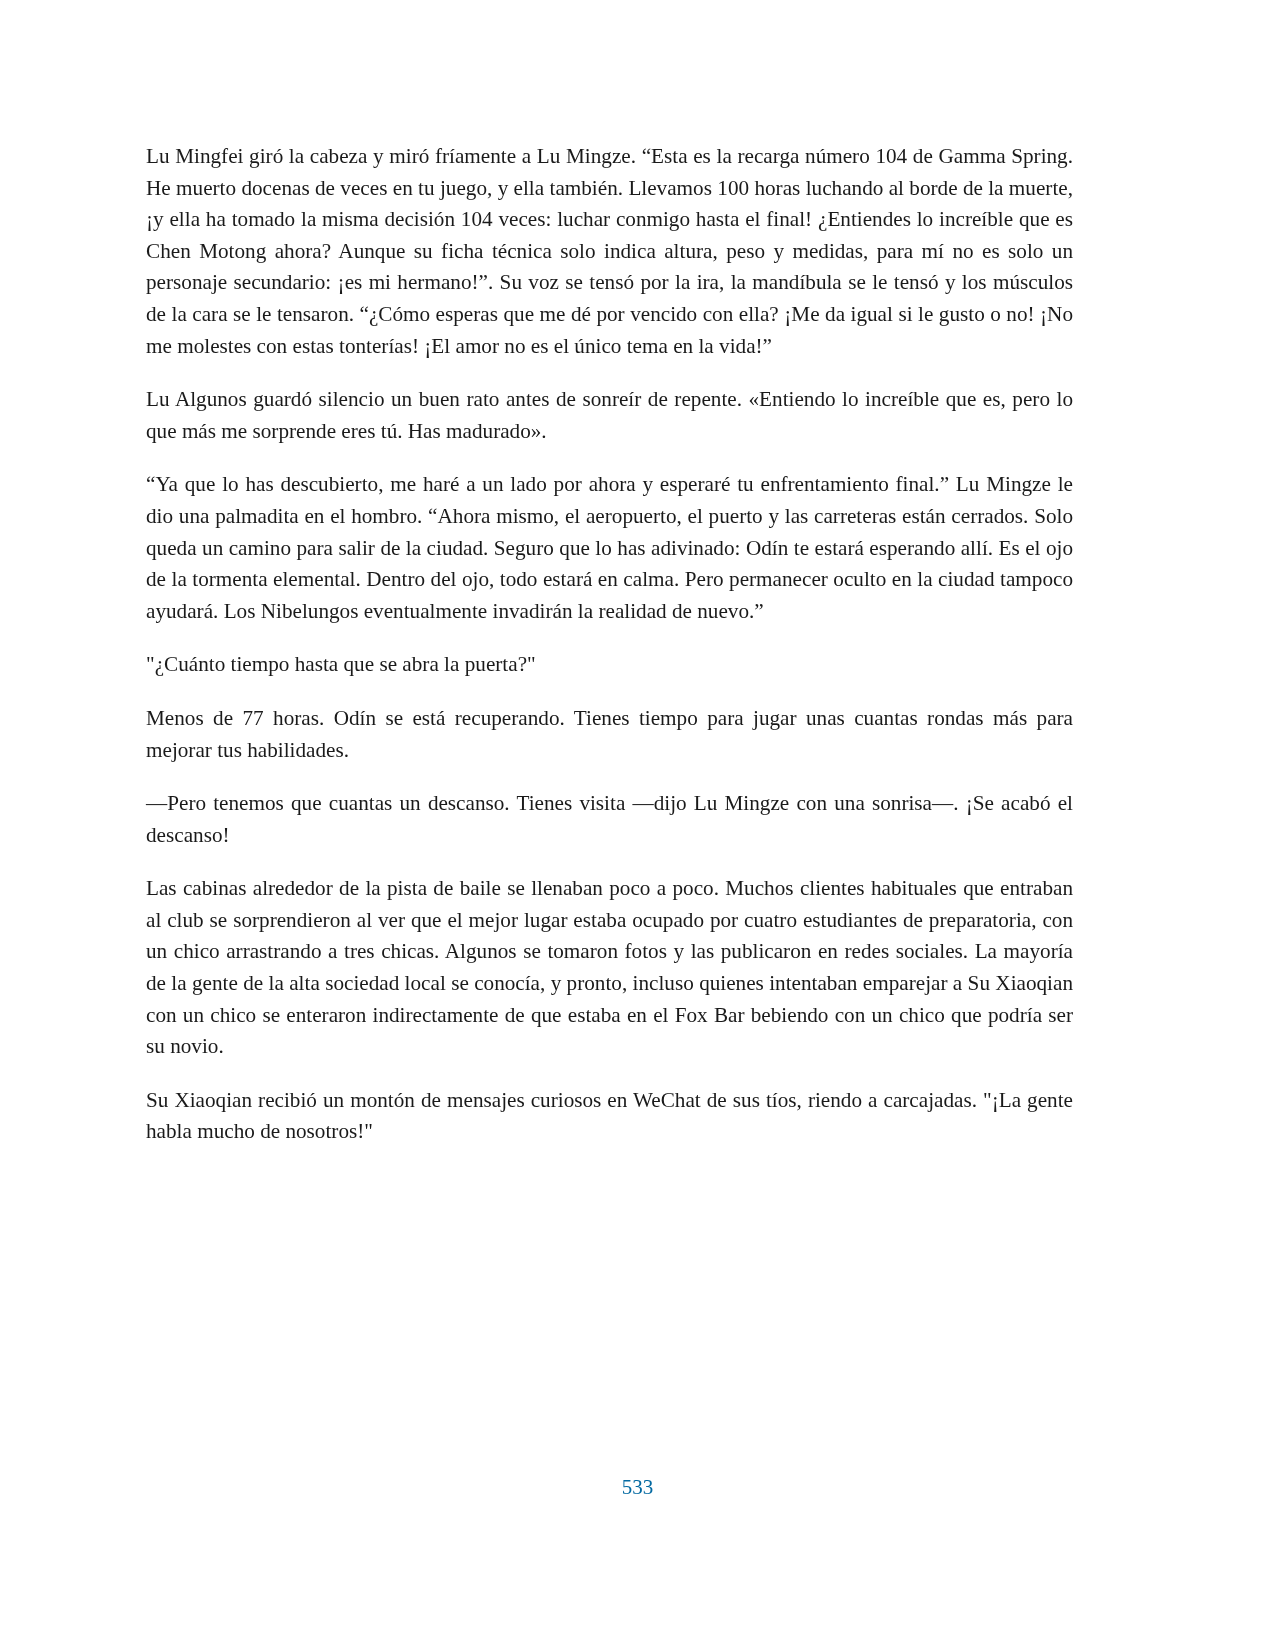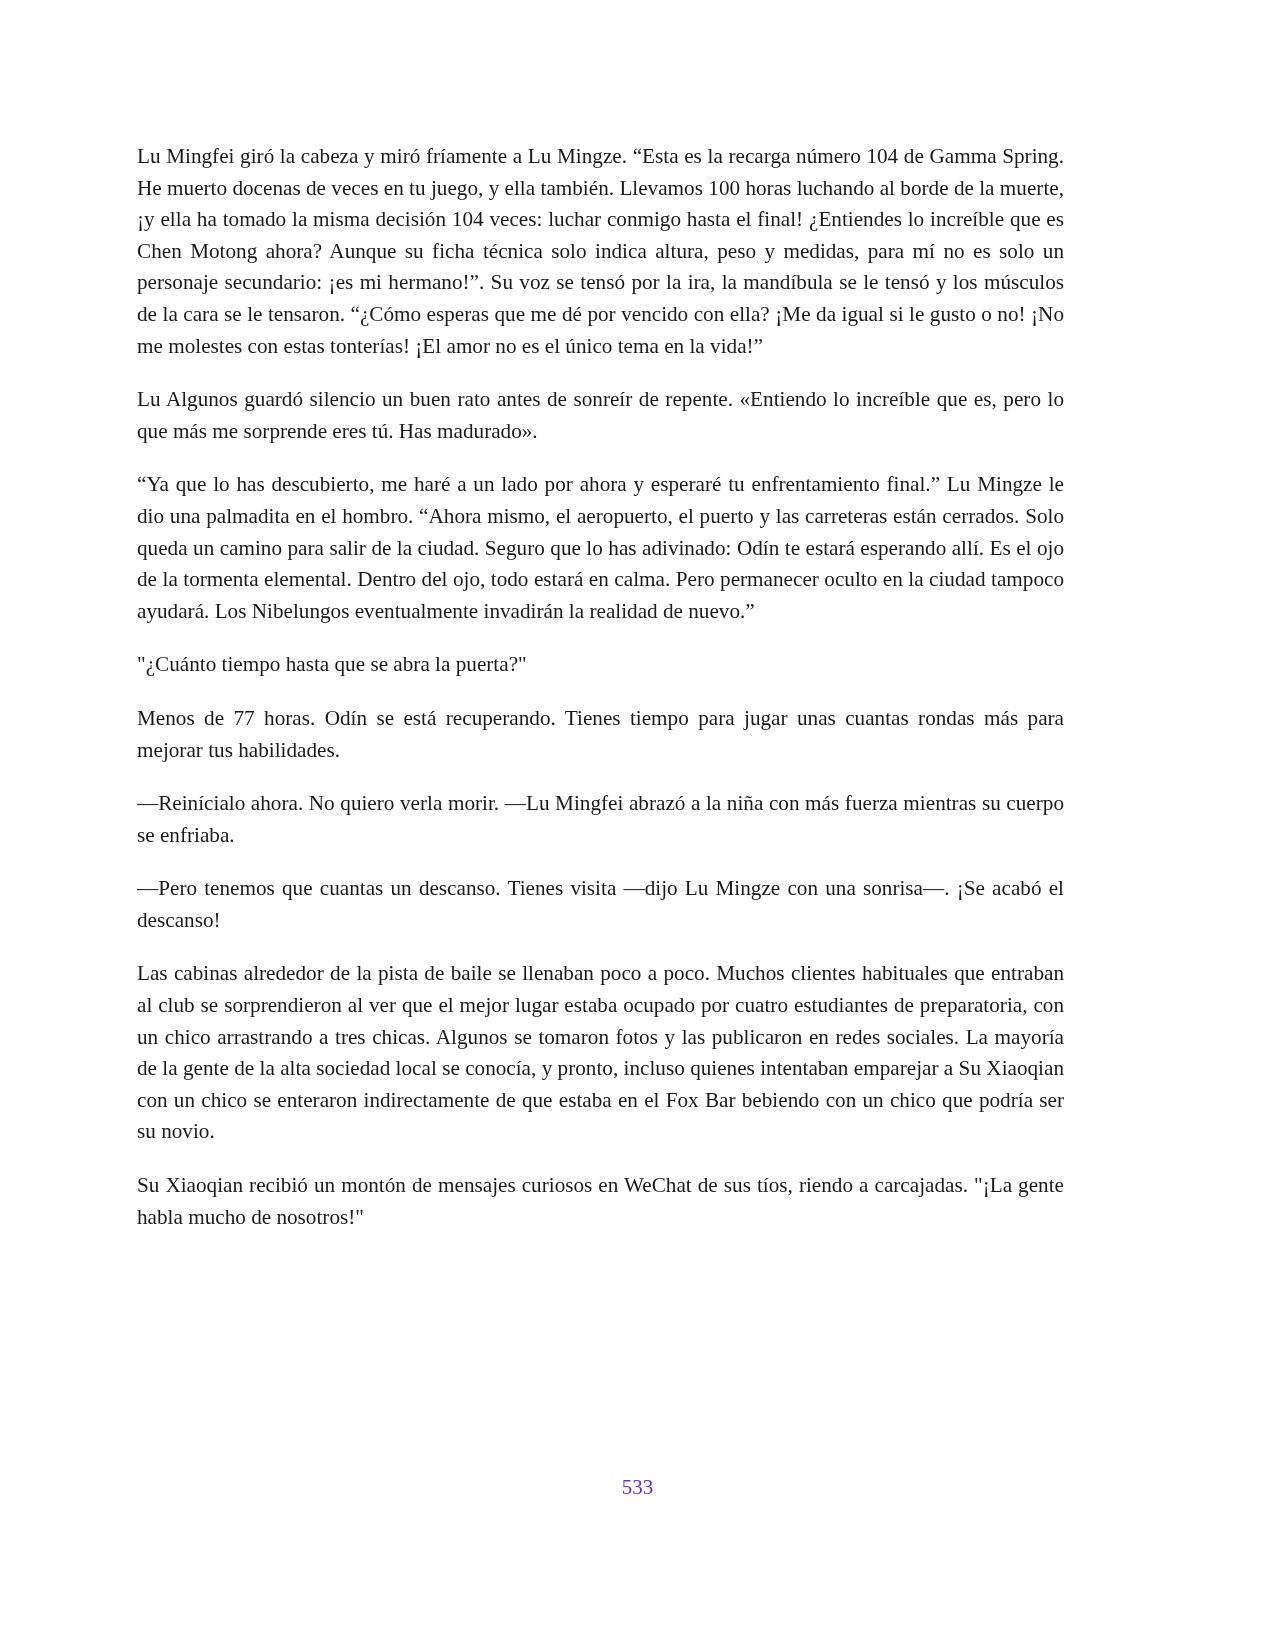--- a/index.html
+++ b/index.html
@@ -1,50 +1,49 @@
 <!DOCTYPE html>
 <html><head>
 <meta charset="utf-8">
 <style>
   html, body { margin: 0; padding: 0; background: #ffffff; }
   body { width: 1275px; height: 1650px; position: relative; overflow: hidden; }
   .page {
     position: absolute;
-    left: 137px;
+    left: 146px;
     top: 141px;
     width: 927px;
     font-family: "Liberation Serif", "DejaVu Serif", serif;
     font-size: 21.2px;
     line-height: 31.6px;
     color: #1a1a1a;
   }
   .para {
     margin: 0 0 22px 0;
     text-align: justify;
     text-align-last: left;
   }
   .page-number {
     position: absolute;
     left: 0;
     width: 1275px;
     top: 1475px;
     text-align: center;
     font-family: "Liberation Serif", "DejaVu Serif", serif;
     font-size: 21px;
-    color: #6d28d9;
+    color: #0369a1;
   }
 </style>
 </head>
 <body>
 
 <div class="page">
   <p class="para">Lu Mingfei giró la cabeza y miró fríamente a Lu Mingze. “Esta es la recarga número 104 de Gamma Spring. He muerto docenas de veces en tu juego, y ella también. Llevamos 100 horas luchando al borde de la muerte, ¡y ella ha tomado la misma decisión 104 veces: luchar conmigo hasta el final! ¿Entiendes lo increíble que es Chen Motong ahora? Aunque su ficha técnica solo indica altura, peso y medidas, para mí no es solo un personaje secundario: ¡es mi hermano!”. Su voz se tensó por la ira, la mandíbula se le tensó y los músculos de la cara se le tensaron. “¿Cómo esperas que me dé por vencido con ella? ¡Me da igual si le gusto o no! ¡No me molestes con estas tonterías! ¡El amor no es el único tema en la vida!”</p>
   <p class="para">Lu Algunos guardó silencio un buen rato antes de sonreír de repente. «Entiendo lo increíble que es, pero lo que más me sorprende eres tú. Has madurado».</p>
   <p class="para">“Ya que lo has descubierto, me haré a un lado por ahora y esperaré tu enfrentamiento final.” Lu Mingze le dio una palmadita en el hombro. “Ahora mismo, el aeropuerto, el puerto y las carreteras están cerrados. Solo queda un camino para salir de la ciudad. Seguro que lo has adivinado: Odín te estará esperando allí. Es el ojo de la tormenta elemental. Dentro del ojo, todo estará en calma. Pero permanecer oculto en la ciudad tampoco ayudará. Los Nibelungos eventualmente invadirán la realidad de nuevo.”</p>
   <p class="para">"¿Cuánto tiempo hasta que se abra la puerta?"</p>
   <p class="para">Menos de 77 horas. Odín se está recuperando. Tienes tiempo para jugar unas cuantas rondas más para mejorar tus habilidades.</p>
-  <p class="para">—Reinícialo ahora. No quiero verla morir. —Lu Mingfei abrazó a la niña con más fuerza mientras su cuerpo se enfriaba.</p>
   <p class="para">—Pero tenemos que cuantas un descanso. Tienes visita —dijo Lu Mingze con una sonrisa—. ¡Se acabó el descanso!</p>
   <p class="para">Las cabinas alrededor de la pista de baile se llenaban poco a poco. Muchos clientes habituales que entraban al club se sorprendieron al ver que el mejor lugar estaba ocupado por cuatro estudiantes de preparatoria, con un chico arrastrando a tres chicas. Algunos se tomaron fotos y las publicaron en redes sociales. La mayoría de la gente de la alta sociedad local se conocía, y pronto, incluso quienes intentaban emparejar a Su Xiaoqian con un chico se enteraron indirectamente de que estaba en el Fox Bar bebiendo con un chico que podría ser su novio.</p>
   <p class="para">Su Xiaoqian recibió un montón de mensajes curiosos en WeChat de sus tíos, riendo a carcajadas. "¡La gente habla mucho de nosotros!"</p>
 </div>
 
 <div class="page-number">533</div>
 
 </body></html>

